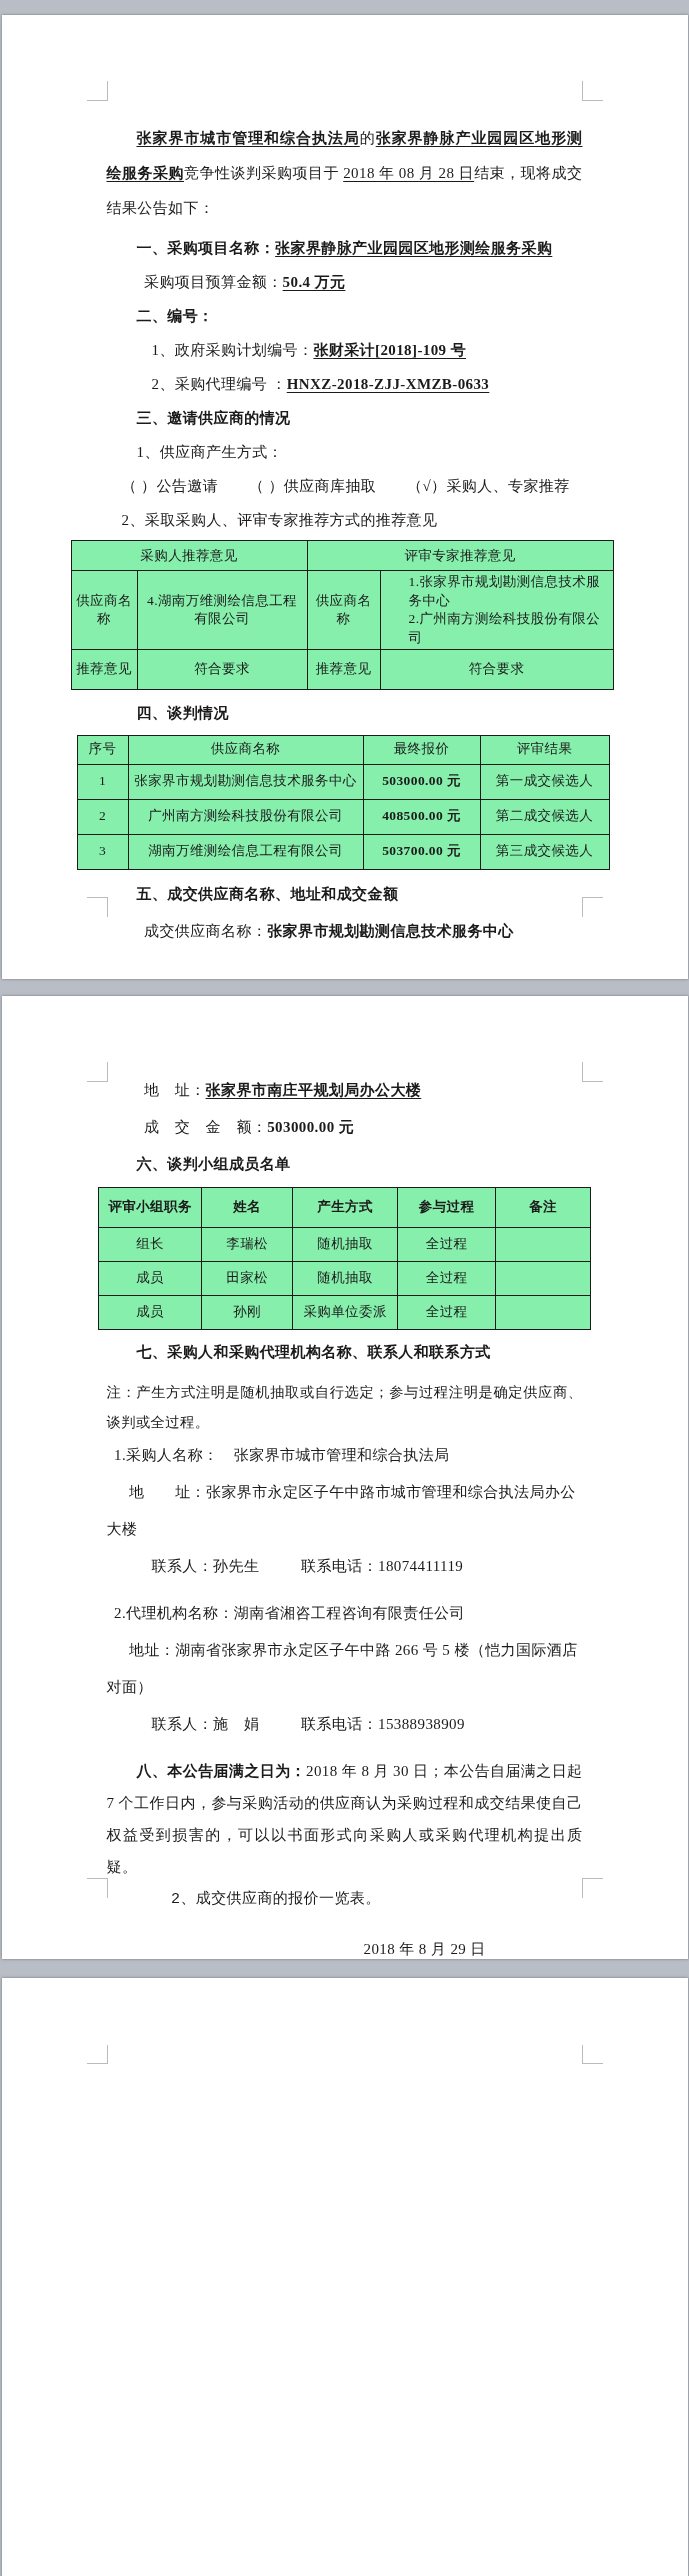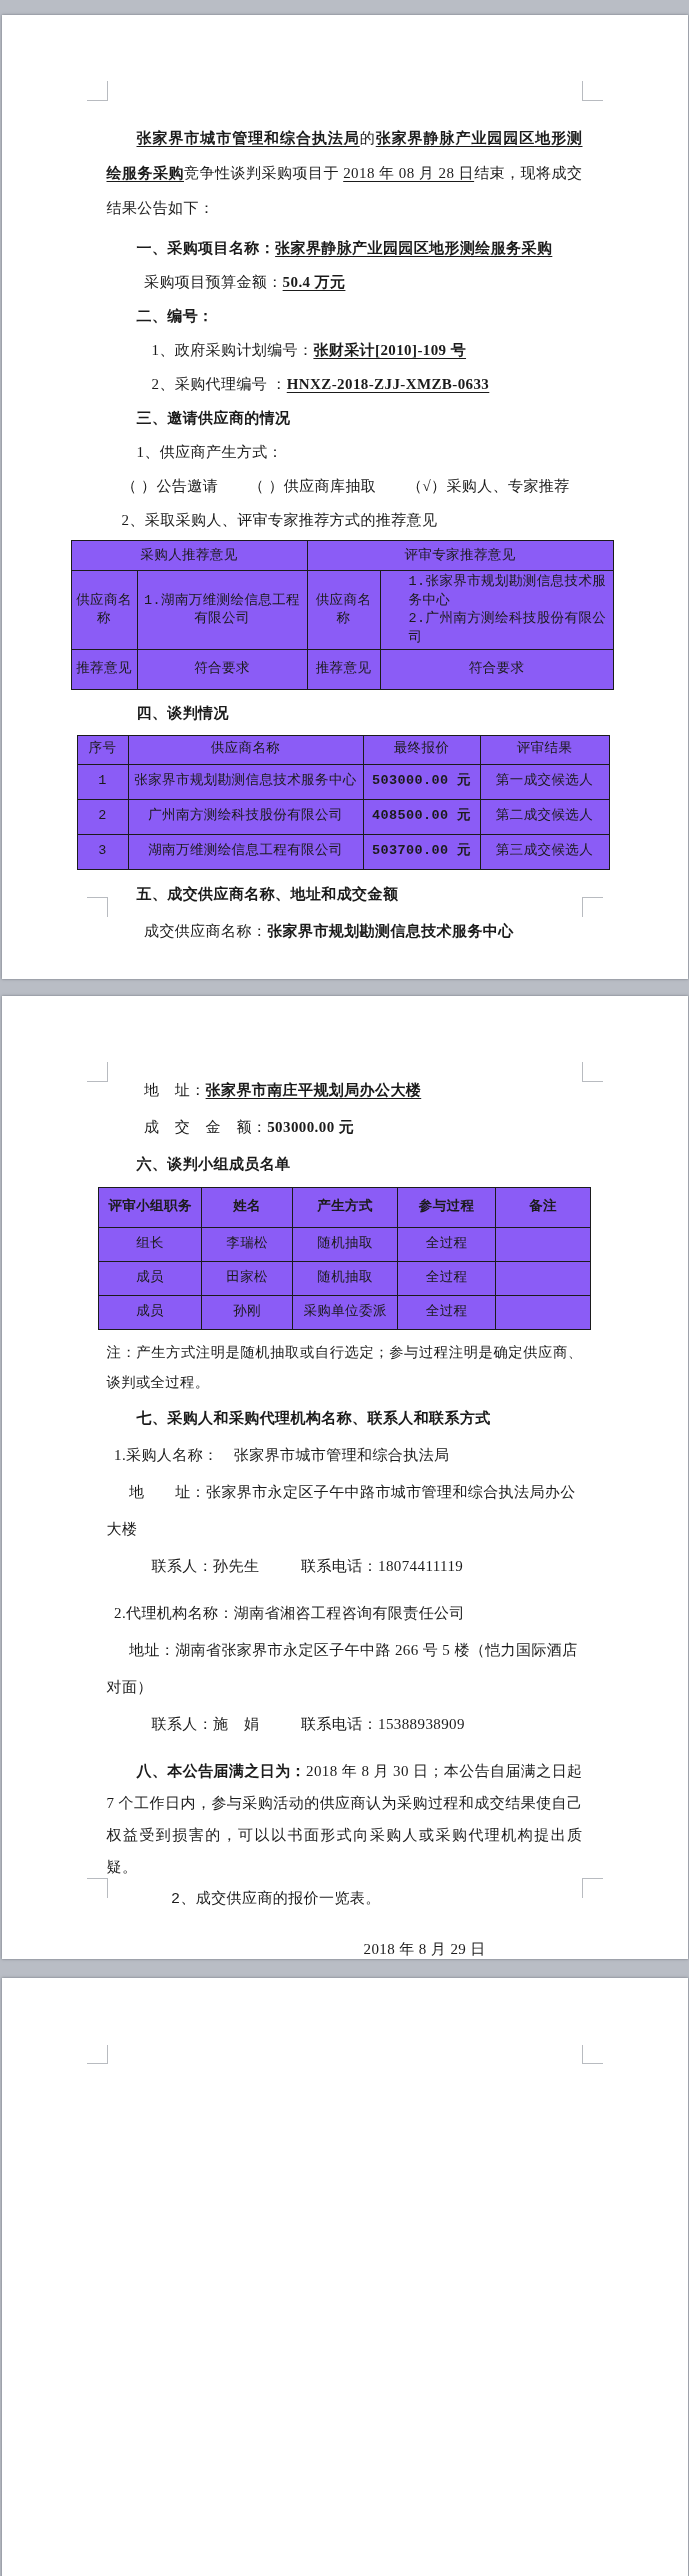--- a/index.html
+++ b/index.html
@@ -36,21 +36,21 @@
   .ind15{text-indent:1.5em;}
   .ind2{text-indent:2em;}
   .ind25{text-indent:2.5em;}
   .ind3{text-indent:3em;}
   .ind43{text-indent:4.3em;font-family:Liberation Mono, monospace;}
   .ind05{text-indent:.5em;}
   .just{text-align:justify;}
   .intro{padding-top:106px;line-height:35px;}
   .contact-first{display:inline-block;width:172px;}
 
-  table{border-collapse:collapse;table-layout:fixed;background:#8b5cf6;font-family:Liberation Mono, monospace;}
+  table{border-collapse:collapse;table-layout:fixed;background:#86efac;}
   td{border:0.8px solid #1b1b1b;font-size:13.5px;text-align:center;vertical-align:middle;
      padding:1.7px 3.4px;letter-spacing:0.4px;line-height:18.5px;box-sizing:border-box;overflow:hidden;}
   .tbl{border:1.7px solid #1b1b1b;}
   .tbl-1{width:542px;margin-left:-36px;margin-top:3.4px;}
   .tbl-2{width:532px;margin-left:-30px;margin-top:4.2px;}
   .tbl-3{width:492px;margin-left:-8.4px;margin-top:4.2px;}
   td.left{text-align:left;padding-left:28px;}
   td.bold{font-weight:bold;}
   .t1-h{height:30px;}
   .t1-r2{height:72px;}
@@ -76,21 +76,21 @@
     <div class="crop br"></div>
 
     <p class="p intro just ind2"><span class="b u">张家界市城市管理和综合执法局</span><span>的</span><span class="b u">张家界静脉产业园园区地形测绘服务采购</span><span>竞争性谈判采购项目于 </span><span class="u">2018 年 08 月 28 日</span><span>结束，现将成交结果公告如下：</span></p>
 
     <p class="p ind2" style="margin-top:5px;"><span class="b">一、采购项目名称：</span><span class="b u">张家界静脉产业园园区地形测绘服务采购</span></p>
 
     <p class="p ind25"><span>采购项目预算金额：</span><span class="b u">50.4 万元</span></p>
 
     <p class="p ind2 b">二、编号：</p>
 
-    <p class="p ind3"><span>1、政府采购计划编号：</span><span class="b u">张财采计[2010]-109 号</span></p>
+    <p class="p ind3"><span>1、政府采购计划编号：</span><span class="b u">张财采计[2018]-109 号</span></p>
 
     <p class="p ind3"><span>2、采购代理编号 ：</span><span class="b u">HNXZ-2018-ZJJ-XMZB-0633  </span></p>
 
     <p class="p ind2 b">三、邀请供应商的情况</p>
 
     <p class="p ind2">1、供应商产生方式：</p>
 
     <p class="p ind1">（ ）公告邀请　　（ ）供应商库抽取　　（√）采购人、专家推荐</p>
 
     <p class="p ind1">2、采取采购人、评审专家推荐方式的推荐意见</p>
@@ -102,21 +102,21 @@
           <col style="width:73px">
           <col style="width:233px">
         </colgroup>
       <tbody>
           <tr class="t1-h">
         <td colspan="2">采购人推荐意见</td>
         <td colspan="2">评审专家推荐意见</td>
       </tr>
       <tr class="t1-r2">
         <td>供应商名称</td>
-        <td>1.湖南万维测绘信息工程有限公司</td>
+        <td>4.湖南万维测绘信息工程有限公司</td>
         <td>供应商名称</td>
         <td class="left">
           <div>1.张家界市规划勘测信息技术服务中心</div>
           <div>2.广州南方测绘科技股份有限公司</div>
         </td>
       </tr>
       <tr class="t1-r3">
         <td>推荐意见</td>
         <td>符合要求</td>
         <td>推荐意见</td>
@@ -212,23 +212,23 @@
       <tr class="t3-r">
         <td>成员</td>
         <td>孙刚</td>
         <td>采购单位委派</td>
         <td>全过程</td>
         <td></td>
       </tr>
     </tbody>
       </table>
 
+    <p class="p ind2 b sp44" style="margin-top:3.4px;">七、采购人和采购代理机构名称、联系人和联系方式</p>
+
     <p class="p note-p just">注：产生方式注明是随机抽取或自行选定；参与过程注明是确定供应商、谈判或全过程。</p>
-
-    <p class="p ind2 b sp44" style="margin-top:3.4px;">七、采购人和采购代理机构名称、联系人和联系方式</p>
 
     <p class="p ind05 sp44">1.采购人名称：　张家界市城市管理和综合执法局</p>
     <p class="p ind15 sp44">地　　址：张家界市永定区子午中路市城市管理和综合执法局办公大楼</p>
     <p class="p ind15 sp44"><span class="contact-first">联系人：孙先生</span><span>联系电话：18074411119</span></p>
 
     <p class="p ind05 sp44" style="margin-top:10px;">2.代理机构名称：湖南省湘咨工程咨询有限责任公司</p>
     <p class="p ind15 sp44">地址：湖南省张家界市永定区子午中路 266 号 5 楼（恺力国际酒店对面）</p>
     <p class="p ind15 sp44"><span class="contact-first">联系人：施　娟</span><span>联系电话：15388938909</span></p>
 
     <p class="p s8-p just ind2"><span class="b">八、本公告届满之日为：</span><span>2018 年 8 月 30 日；本公告自届满之日起 7 个工作日内，参与采购活动的供应商认为采购过程和成交结果使自己权益受到损害的，可以以书面形式向采购人或采购代理机构提出质疑。</span></p>

